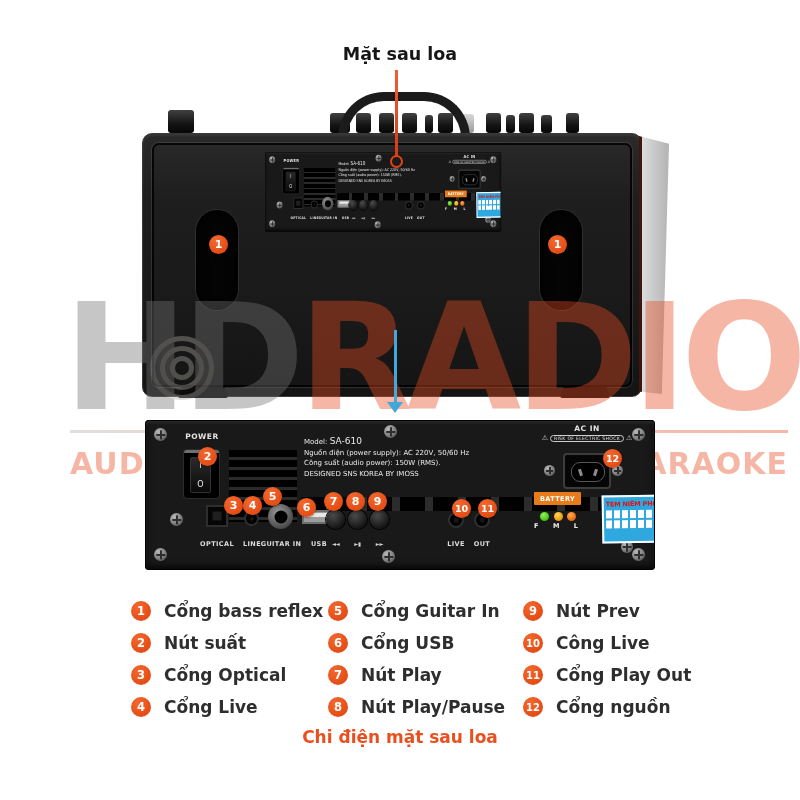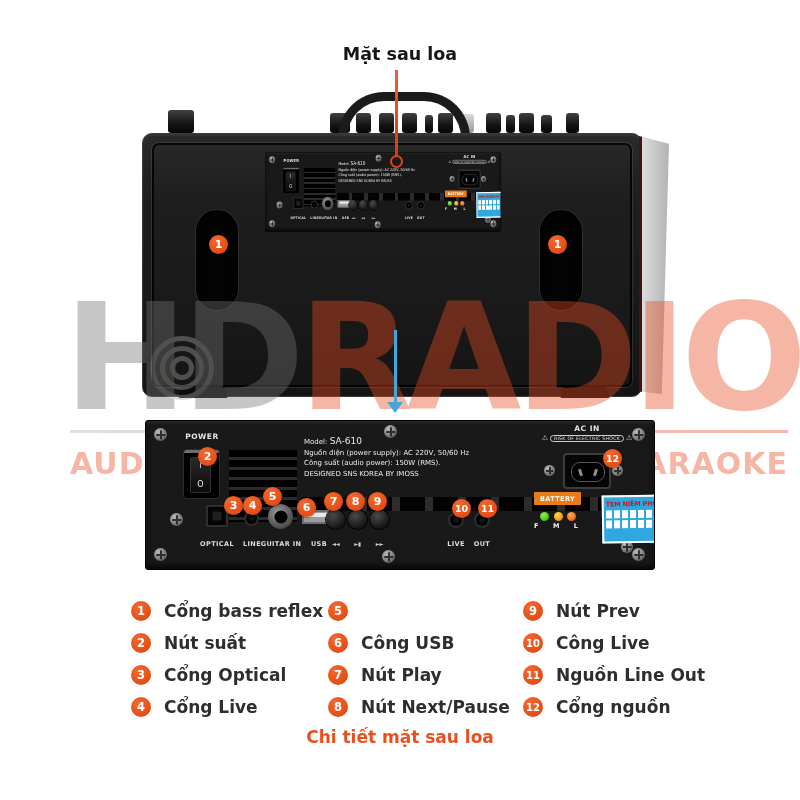--- a/index.html
+++ b/index.html
@@ -390,49 +390,50 @@
     </div>
     <div class="legend-row">
       <div class="legend-circle">4</div>
       <div class="legend-label">Cổng Live</div>
     </div>
   </div>
 
   <div class="abs legend-col" style="left:328px;top:595px;">
     <div class="legend-row">
       <div class="legend-circle">5</div>
+      <div class="legend-label">Cổng Guitar In</div>
     </div>
     <div class="legend-row">
       <div class="legend-circle">6</div>
-      <div class="legend-label">Công USB</div>
+      <div class="legend-label">Cổng USB</div>
     </div>
     <div class="legend-row">
       <div class="legend-circle">7</div>
       <div class="legend-label">Nút Play</div>
     </div>
     <div class="legend-row">
       <div class="legend-circle">8</div>
-      <div class="legend-label">Nút Next/Pause</div>
+      <div class="legend-label">Nút Play/Pause</div>
     </div>
   </div>
 
   <div class="abs legend-col" style="left:523px;top:595px;">
     <div class="legend-row">
       <div class="legend-circle">9</div>
       <div class="legend-label">Nút Prev</div>
     </div>
     <div class="legend-row">
       <div class="legend-circle two">10</div>
       <div class="legend-label">Công Live</div>
     </div>
     <div class="legend-row">
       <div class="legend-circle two">11</div>
-      <div class="legend-label">Nguồn Line Out</div>
+      <div class="legend-label">Cổng Play Out</div>
     </div>
     <div class="legend-row">
       <div class="legend-circle two">12</div>
       <div class="legend-label">Cổng nguồn</div>
     </div>
   </div>
 
-  <div class="abs caption">Chi tiết mặt sau loa</div>
+  <div class="abs caption">Chi điện mặt sau loa</div>
 
 </div>
 
 </body></html>

